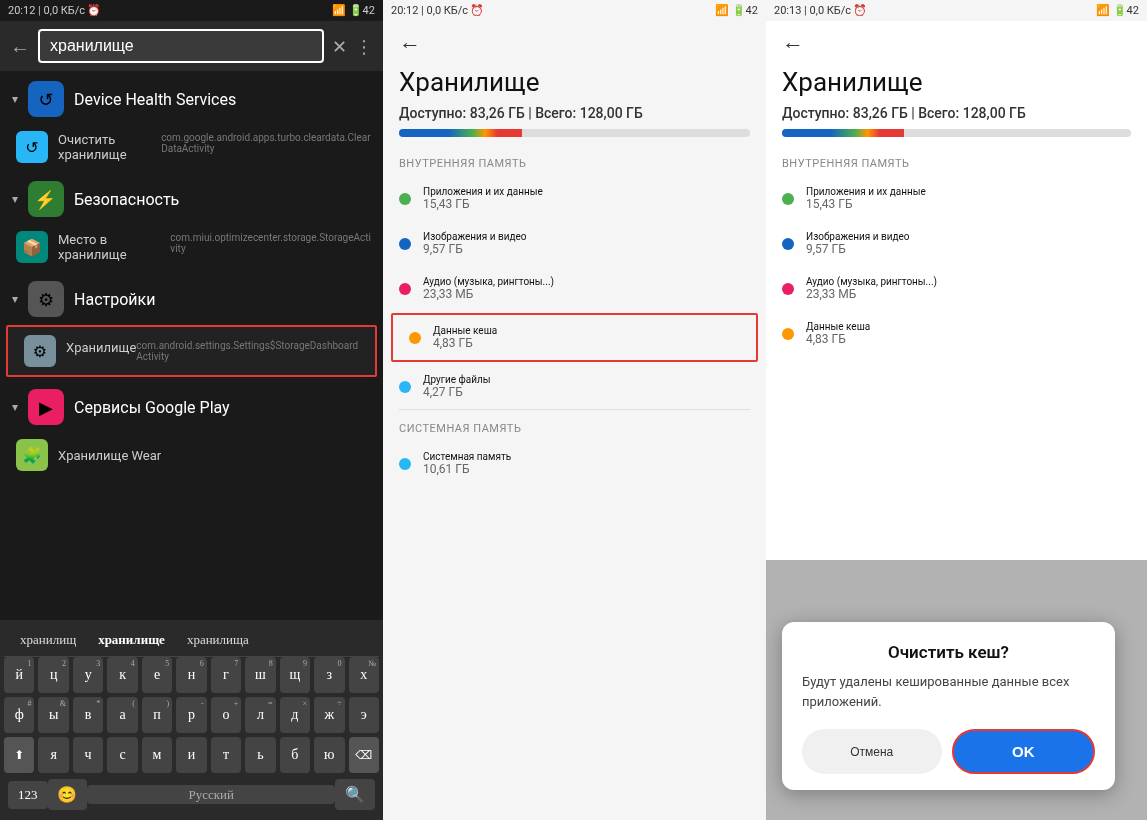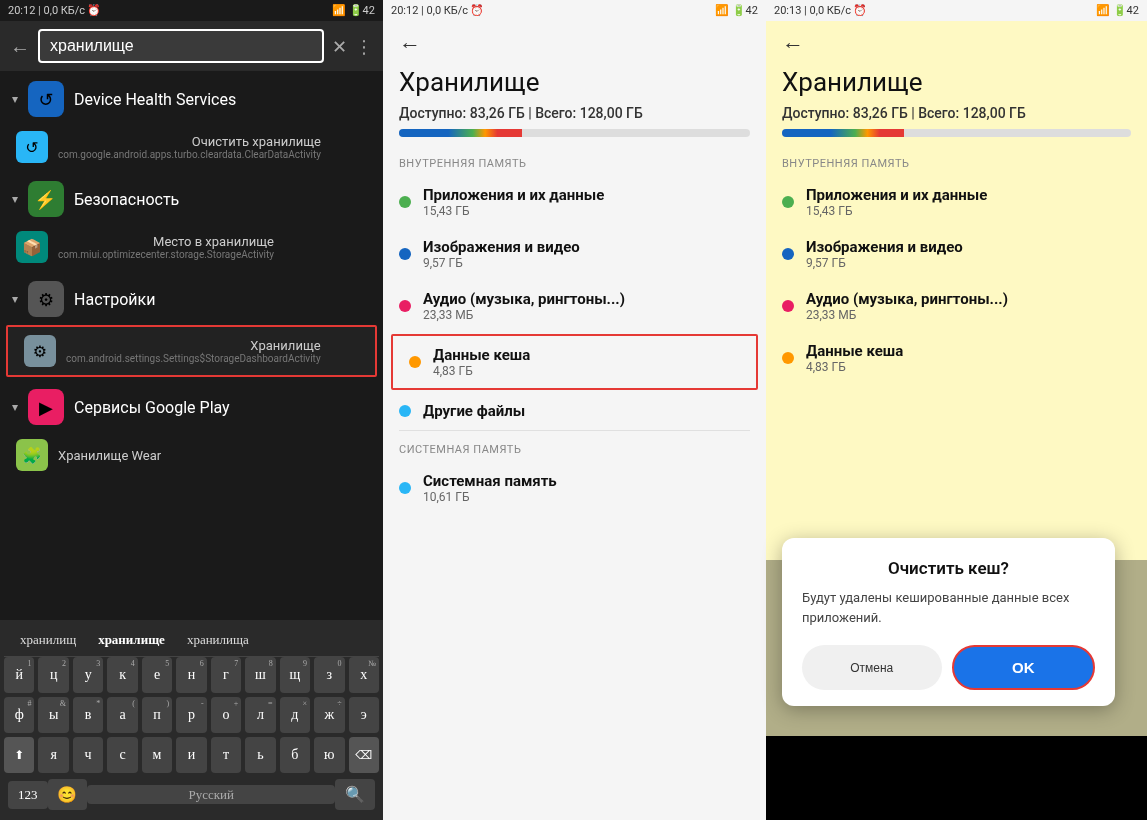--- a/index.html
+++ b/index.html
@@ -133,22 +133,21 @@
       font-size: 16px;
     }
 
     .app-item-icon.light-blue { background: #29b6f6; }
     .app-item-icon.teal { background: #00897b; }
     .app-item-icon.gray2 { background: #78909c; }
     .app-item-icon.yellow-g2 { background: #8bc34a; }
 
     .app-item-text {
       display: flex;
-      flex-direction: column;
-      align-items: flex-end;
+      flex-direction: row;
     }
 
     .app-item-name {
       color: #ccc;
       font-size: 13px;
     }
 
     .app-item-pkg {
       color: #777;
       font-size: 10px;
@@ -351,34 +350,34 @@
       flex-shrink: 0;
     }
 
     .dot.green { background: #4caf50; }
     .dot.blue { background: #1565C0; }
     .dot.pink { background: #e91e63; }
     .dot.orange { background: #ff9800; }
     .dot.light-blue2 { background: #29b6f6; }
 
     .storage-item-text { flex: 1; }
-    .storage-item-name { font-size: 15px; color: #111; font-weight: 700; }
+    .storage-item-name { font-size: 10px; color: #111; font-weight: 400; }
     .storage-item-size { font-size: 12px; color: #666; }
 
     .divider-line {
       height: 1px;
       background: #e0e0e0;
       margin: 0 16px;
     }
 
     
     .panel3 {
       width: 381px;
-      height: 736px;
-      background: #fef9c3;
+      height: 820px;
+      background: #ffffff;
       display: flex;
       flex-direction: column;
       flex-shrink: 0;
       position: relative;
     }
 
     .panel3 .status-bar3 {
       background: #f5f5f5;
       color: #333;
       font-size: 11px;
@@ -709,20 +708,21 @@
     <div class="storage-item-text">
       <div class="storage-item-name">Данные кеша</div>
       <div class="storage-item-size">4,83 ГБ</div>
     </div>
   </div>
 
   <div class="storage-item">
     <div class="dot light-blue2"></div>
     <div class="storage-item-text">
       <div class="storage-item-name">Другие файлы</div>
+      <div class="storage-item-size">4,27 ГБ</div>
     </div>
   </div>
 
   <div class="divider-line"></div>
   <div class="section-label">СИСТЕМНАЯ ПАМЯТЬ</div>
 
   <div class="storage-item">
     <div class="dot light-blue2"></div>
     <div class="storage-item-text">
       <div class="storage-item-name">Системная память</div>

